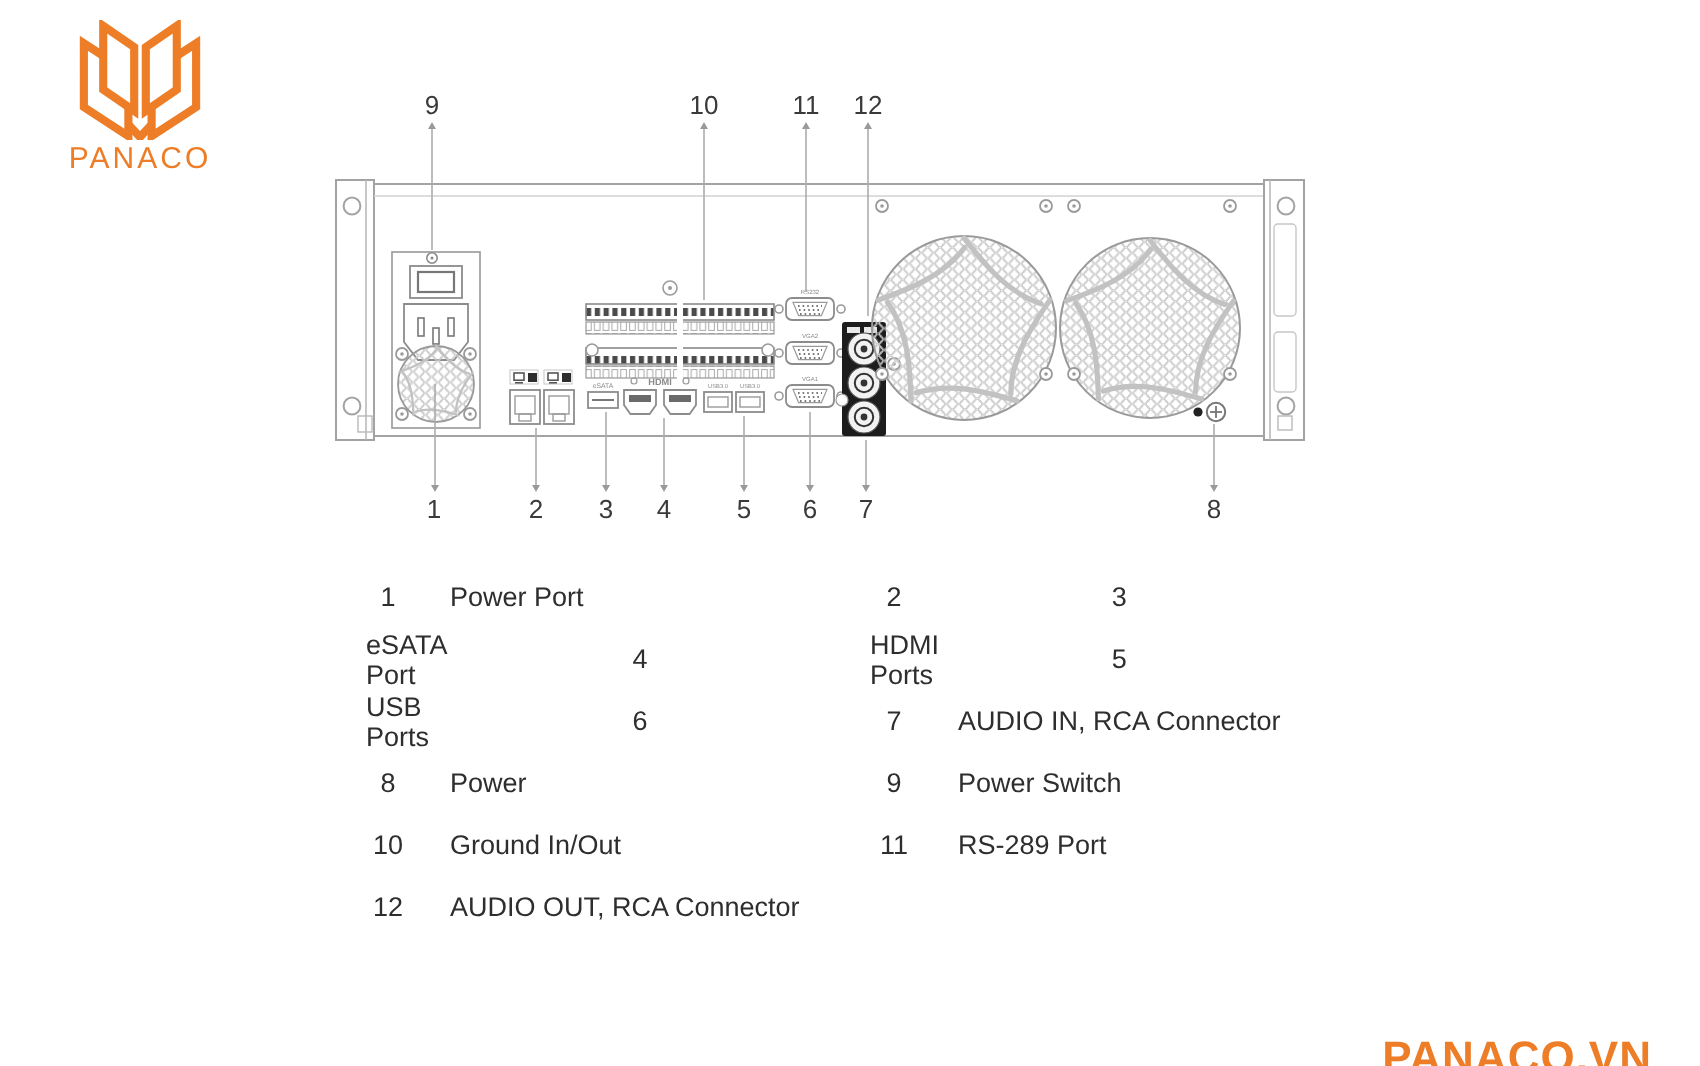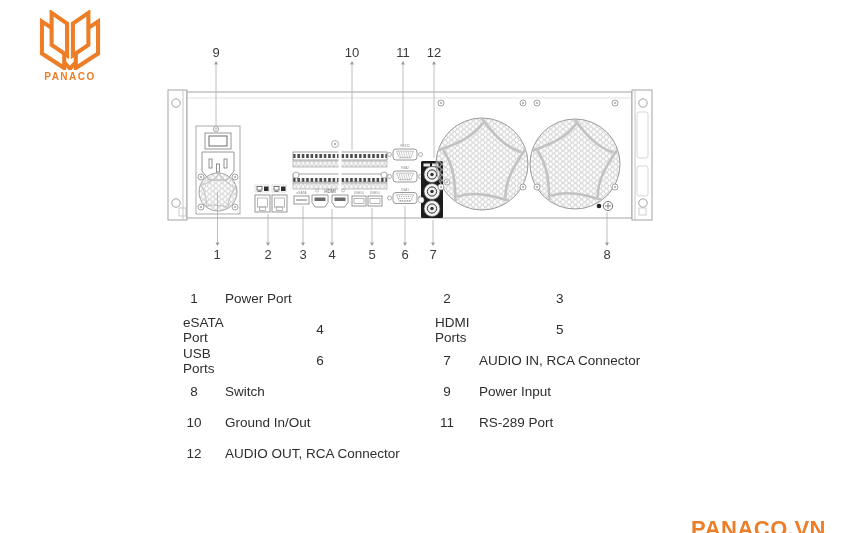--- a/index.html
+++ b/index.html
@@ -2,21 +2,21 @@
 <html><head>
 <meta charset="utf-8">
 <style>
   html,body{margin:0;padding:0;}
   body{
     width:850px;height:533px;position:relative;background:#ffffff;
     font-family:"Liberation Sans",sans-serif;overflow:hidden;
   }
   .logo{position:absolute;left:24px;top:10px;width:92px;text-align:center;color:#ED7D26;}
   .logo svg{display:block;margin:0 auto;}
-  .logo-text{font-size:10px;font-weight:bold;letter-spacing:1.5px;margin-top:1px;}
+  .logo-text{font-size:15px;font-weight:normal;letter-spacing:1.5px;margin-top:1px;}
   .diagram{position:absolute;left:160px;top:40px;width:510px;height:225px;}
   .callout{font-size:13px;fill:#3a3a3a;font-family:"Liberation Sans",sans-serif;}
   .plabel{fill:#8a8a8a;font-family:"Liberation Sans",sans-serif;}
   .legend{
     position:absolute;left:183px;top:283px;
     display:grid;grid-template-columns:22px 190px 24px auto;
     column-gap:20px;grid-auto-rows:31px;align-items:center;
     font-size:13.5px;color:#2e2e2e;
   }
   .legend .num{text-align:center;}
@@ -323,24 +323,24 @@
   <div class="num">4</div>
   <div class="lab">HDMI Ports</div>
 
   <div class="num">5</div>
   <div class="lab">USB Ports</div>
   <div class="num">6</div>
 
   <div class="num">7</div>
   <div class="lab">AUDIO IN, RCA Connector</div>
   <div class="num">8</div>
-  <div class="lab">Switch</div>
+  <div class="lab">Power</div>
 
   <div class="num">9</div>
-  <div class="lab">Power Input</div>
+  <div class="lab">Power Switch</div>
   <div class="num">10</div>
   <div class="lab">Ground In/Out</div>
 
   <div class="num">11</div>
   <div class="lab">RS-289 Port</div>
   <div class="num">12</div>
   <div class="lab">AUDIO OUT, RCA Connector</div>
 </div>
 
 <div class="site">PANACO.VN</div>

